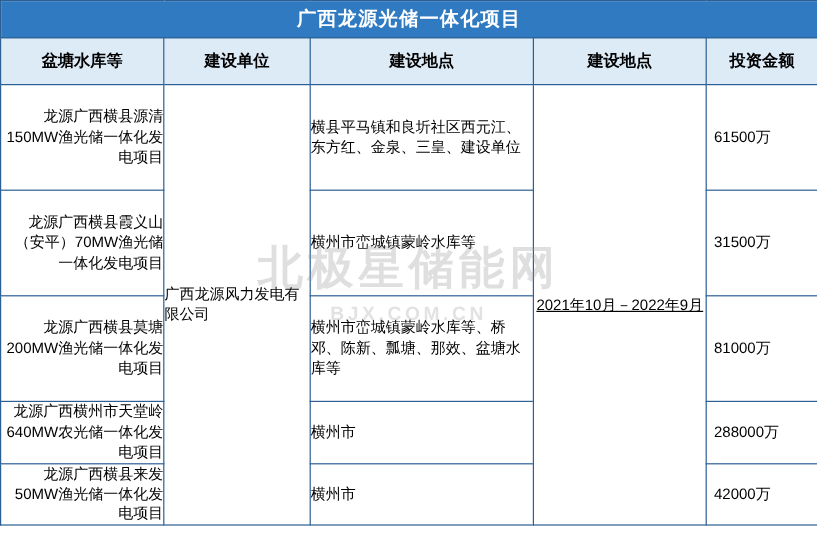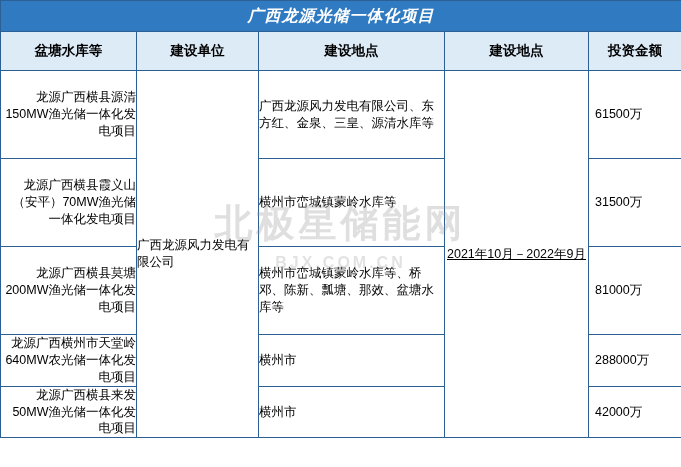--- a/index.html
+++ b/index.html
@@ -62,21 +62,20 @@
     vertical-align: middle;
   }
   .title-cell {
     background: #2f7ac0;
     color: #ffffff;
     font-size: 16px;
     font-weight: bold;
     text-align: center;
     height: 30px;
     letter-spacing: 1px;
-    font-style: italic;
   }
   .head-cell {
     background: #ddebf7;
     color: #000000;
     font-weight: bold;
     font-size: 13.5px;
     text-align: center;
     height: 38px;
   }
   .cell {
@@ -132,21 +131,21 @@
         <td class="head-cell">盆塘水库等</td>
         <td class="head-cell">建设单位</td>
         <td class="head-cell">建设地点</td>
         <td class="head-cell">建设地点</td>
         <td class="head-cell">投资金额</td>
       </tr>
 
       <tr class="r1">
         <td class="cell name">龙源广西横县源清150MW渔光储一体化发电项目</td>
         <td class="cell center-left" rowspan="5">广西龙源风力发电有限公司</td>
-        <td class="cell center-left">广西龙源风力发电有限公司、东方红、金泉、三皇、源清水库等</td>
+        <td class="cell center-left">横县平马镇和良圻社区西元江、东方红、金泉、三皇、建设单位</td>
         <td class="cell mid" rowspan="5">2021年10月－2022年9月</td>
         <td class="cell amount">61500万</td>
       </tr>
 
       <tr class="r2">
         <td class="cell name">龙源广西横县霞义山（安平）70MW渔光储一体化发电项目</td>
         <td class="cell center-left">横州市峦城镇蒙岭水库等</td>
         <td class="cell amount">31500万</td>
       </tr>
 

